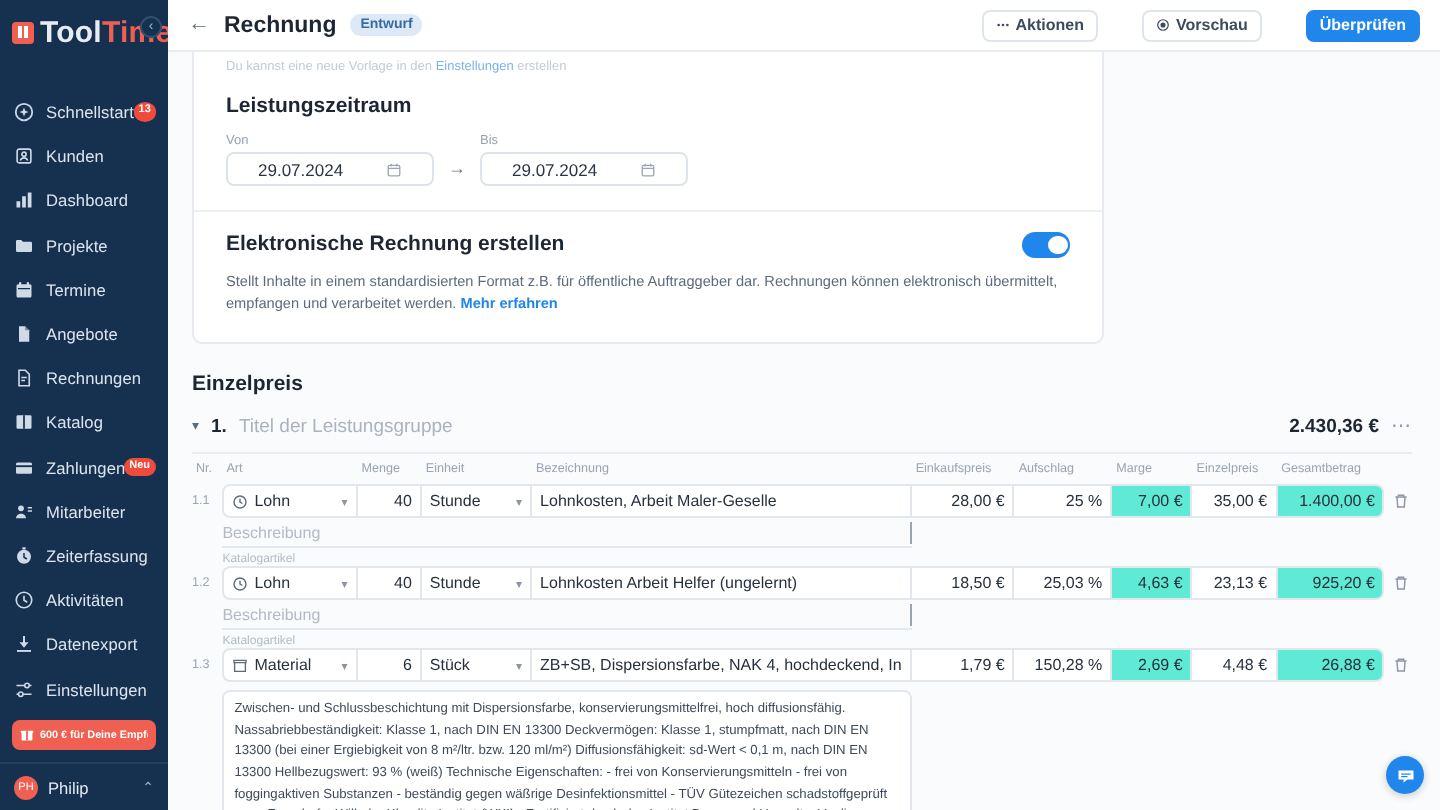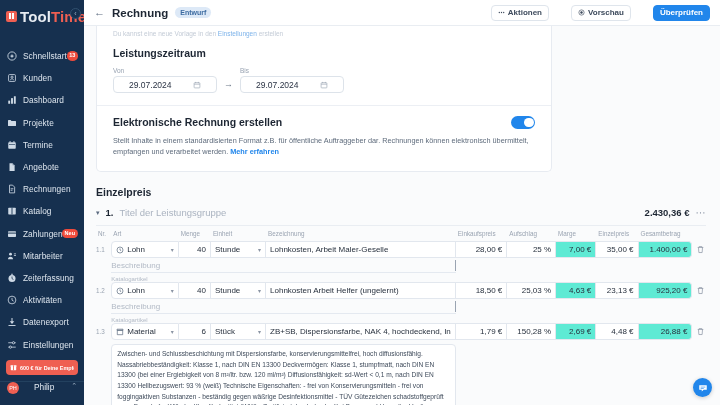--- a/index.html
+++ b/index.html
@@ -109,22 +109,22 @@
     gap: 3px;
     padding: 0 4px;
     cursor: pointer;
   }
   .promo-ico { width: 7px; height: 7px; flex: 0 0 7px; color: #fff; }
   .promo-ico svg { width: 7px; height: 7px; display: block; }
   .promo-text { font-size: 5.4px; color: #fff; font-weight: bold; white-space: nowrap; overflow: hidden; }
   .user-row {
     height: 24px;
     display: flex;
-    align-items: flex-start;
-    gap: 15px;
+    align-items: center;
+    gap: 5px;
     padding: 0 7px;
     border-top: 1px solid #23415f;
     cursor: pointer;
   }
   .avatar {
     width: 12px; height: 12px;
     border-radius: 50%;
     background: #ef5f52;
     color: #fff;
     font-size: 5.5px;

